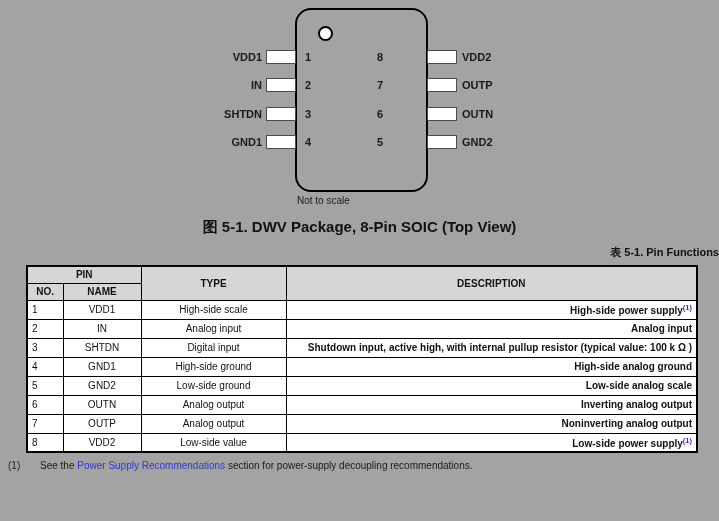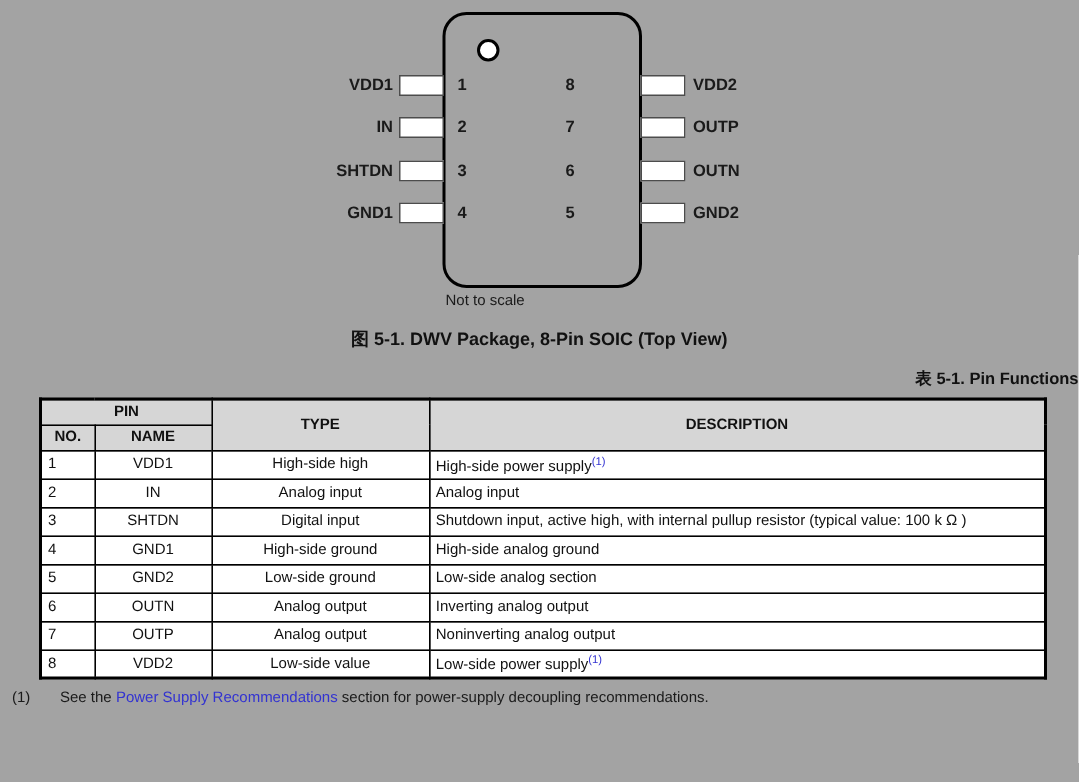--- a/index.html
+++ b/index.html
@@ -46,21 +46,21 @@
   .pin-num.l { left: 305px; }
   .pin-num.r { left: 377px; }
   .row-y0 { top: 50px; } .row-y1 { top: 78px; } .row-y2 { top: 107px; } .row-y3 { top: 135px; }
   .not-to-scale {
     position: absolute; left: 297px; top: 195px; font-size: 10px; color: #1a1a1a;
   }
 
   
   .fig-caption {
     position: absolute; left: 0; top: 218px; width: 719px;
-    text-align: center; font-size: 12px; font-weight: bold; color: #111;
+    text-align: center; font-size: 15px; font-weight: bold; color: #111;
   }
   .tbl-caption {
     position: absolute; left: 0; top: 245px; width: 719px;
     text-align: right; font-size: 11px; font-weight: bold; color: #111;
   }
 
   
   .pin-table-wrap { position: absolute; left: 26px; top: 265px; width: 532px; }
   table.pin-table {
     width: 670px; border-collapse: collapse; table-layout: fixed;
@@ -70,21 +70,21 @@
     border: 1px solid #000; font-size: 10px; overflow: hidden; white-space: nowrap;
   }
   table.pin-table th {
     background: #d6d6d6; font-weight: bold; text-align: center;
     height: 17px; padding: 0 2px; color: #111;
   }
   table.pin-table td { height: 19px; padding: 0 4px; color: #111; background: #fff; }
   td.c-no   { text-align: left; padding-left: 3px; }
   td.c-name { text-align: center; }
   td.c-type { text-align: center; }
-  td.c-desc { text-align: left; }
+  td.c-desc { text-align: right; font-weight: bold; }
   sup.ref {
     font-size: 7.5px; color: #3333d1; vertical-align: 4px; letter-spacing: 0;
   }
 
   
   .footnote {
     position: absolute; left: 8px; top: 460px; width: 700px;
     font-size: 10px; color: #1a1a1a;
   }
   .footnote .marker { position: absolute; left: 0; top: 0; }
@@ -150,21 +150,21 @@
         </tr>
         <tr>
           <th>NO.</th>
           <th>NAME</th>
         </tr>
       </thead>
       <tbody>
         <tr>
           <td class="c-no">1</td>
           <td class="c-name">VDD1</td>
-          <td class="c-type">High-side high</td>
+          <td class="c-type">High-side scale</td>
           <td class="c-desc"><span>High-side power supply</span><sup class="ref">(1)</sup></td>
         </tr>
         <tr>
           <td class="c-no">2</td>
           <td class="c-name">IN</td>
           <td class="c-type">Analog input</td>
           <td class="c-desc"><span>Analog input</span></td>
         </tr>
         <tr>
           <td class="c-no">3</td>
@@ -175,21 +175,21 @@
         <tr>
           <td class="c-no">4</td>
           <td class="c-name">GND1</td>
           <td class="c-type">High-side ground</td>
           <td class="c-desc"><span>High-side analog ground</span></td>
         </tr>
         <tr>
           <td class="c-no">5</td>
           <td class="c-name">GND2</td>
           <td class="c-type">Low-side ground</td>
-          <td class="c-desc"><span>Low-side analog section</span></td>
+          <td class="c-desc"><span>Low-side analog scale</span></td>
         </tr>
         <tr>
           <td class="c-no">6</td>
           <td class="c-name">OUTN</td>
           <td class="c-type">Analog output</td>
           <td class="c-desc"><span>Inverting analog output</span></td>
         </tr>
         <tr>
           <td class="c-no">7</td>
           <td class="c-name">OUTP</td>

